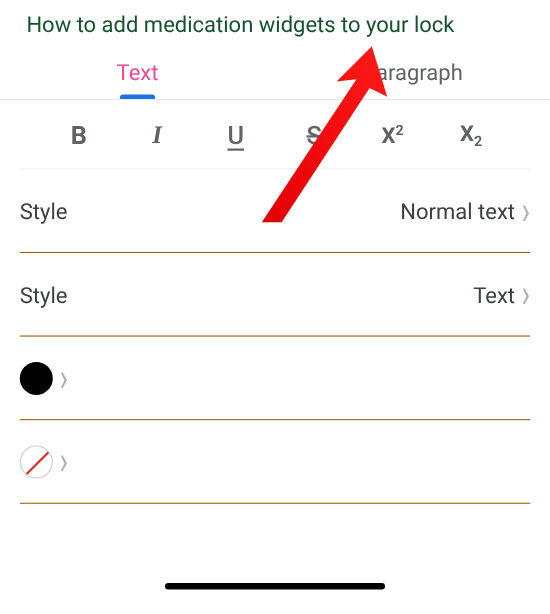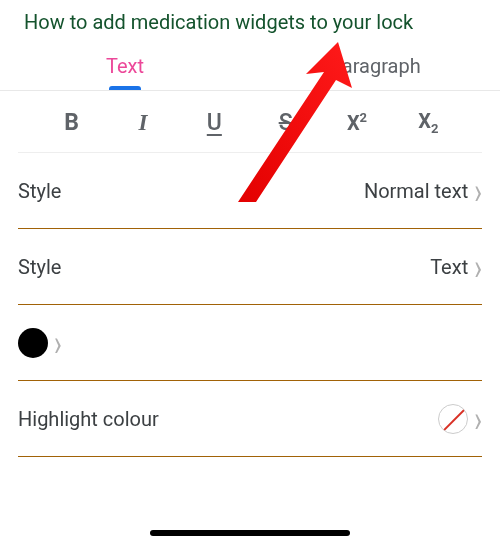--- a/index.html
+++ b/index.html
@@ -185,21 +185,20 @@
 
 
   <div class="row">
     <span class="value">
       <span class="color-swatch"></span>
       <span class="chevron">›</span>
     </span>
   </div>
 
   <div class="row">
-    <span class="label">Highlight colour</span>
     <span class="value">
       <span class="no-color"></span>
       <span class="chevron">›</span>
     </span>
   </div>
 
 </div>
 
 <div class="home-indicator"></div>
 

